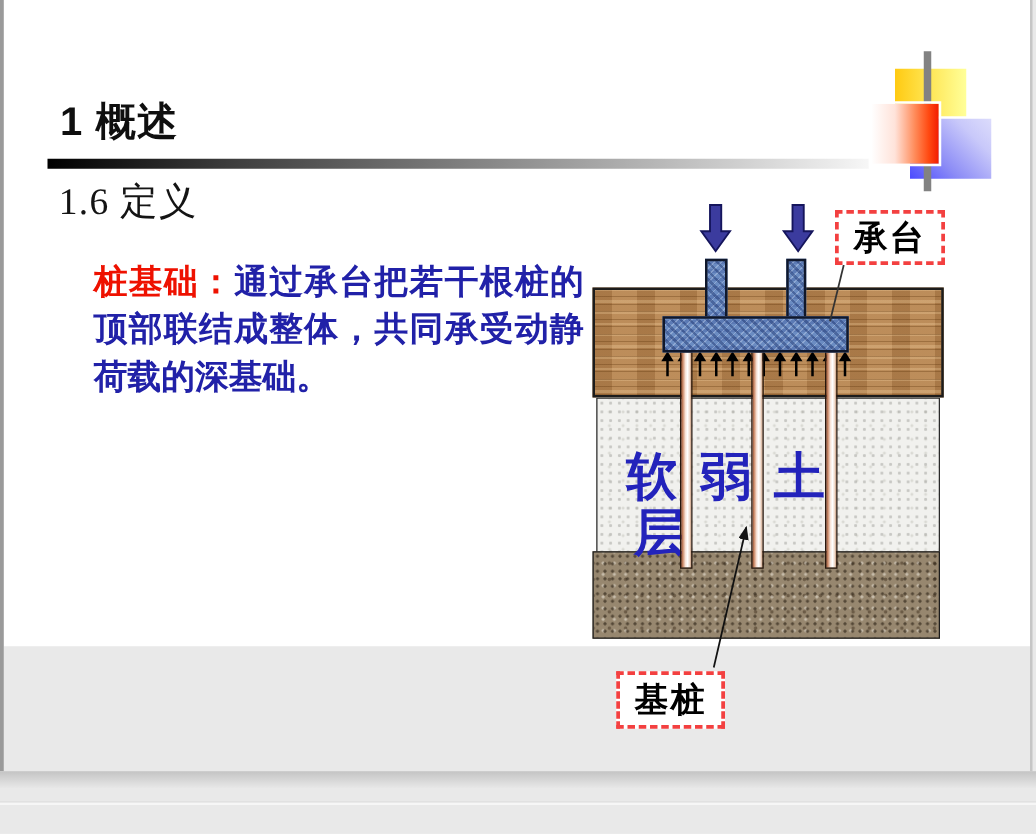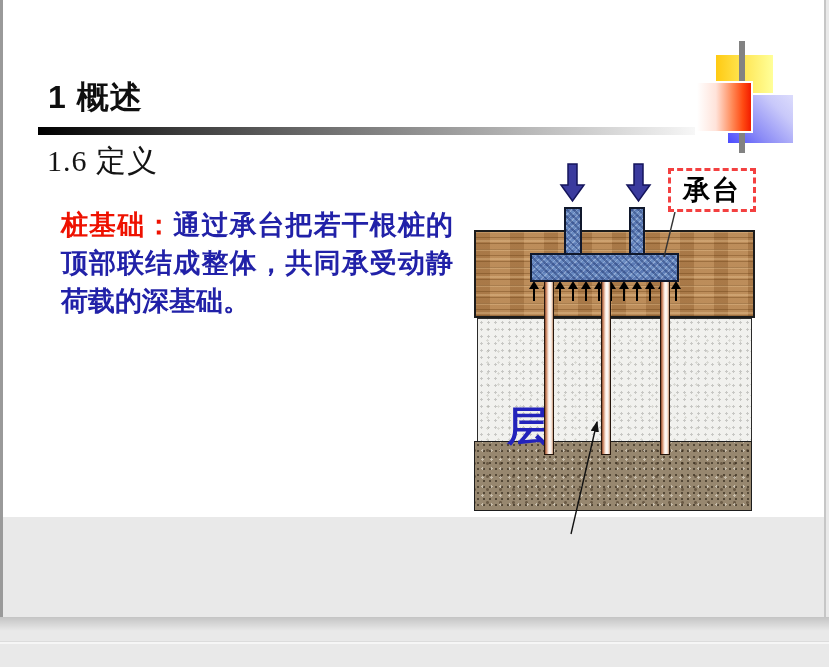--- a/index.html
+++ b/index.html
@@ -30,21 +30,21 @@
     position:absolute;left:44px;top:141px;
     font-family:"Liberation Serif", serif;
     font-size:30px;color:#141414;letter-spacing:1px;
   }
   .para{
     position:absolute;left:58px;width:392px;
     font-size:27px;line-height:38px;font-weight:bold;
     color:var(--body-blue);text-align:justify;
   }
   .para .term{color:var(--term-red);}
-  .para-1{top:206px;}
+  .para-1{top:206px;margin-left:14px;}
   .para-2{top:336px;}
   
   .deco{position:absolute;left:690px;top:38px;width:110px;height:120px;}
   .deco .sq{position:absolute;}
   .deco-yellow{left:23px;top:17px;width:57px;height:38px;z-index:1;
     background:linear-gradient(90deg,#ffca12 0%,#ffe24a 40%,#ffff99 100%);}
   .deco-blue{left:35px;top:57px;width:65px;height:48px;z-index:2;
     background:linear-gradient(45deg,#4a4aff 0%,#8c8cf6 35%,#c9c9fa 75%,#dcdcfc 100%);}
   .deco-bar{left:46px;top:3px;width:6px;height:112px;z-index:3;background:#828282;}
   .deco-red{left:2px;top:43px;width:54px;height:48px;z-index:4;
@@ -145,20 +145,21 @@
     <div class="sq deco-bar"></div>
     <div class="sq deco-red"></div>
   </div>
 
   <div class="diagram">
 
     <div class="layer layer-wood"></div>
     <div class="layer layer-soft"></div>
     <div class="layer layer-gravel"></div>
 
+    <div class="soil-text soil-line1">软弱土</div>
     <div class="soil-text soil-line2">层</div>
 
     <div class="uparrow-row">
       <span class="uparr"></span>
       <span class="uparr"></span>
       <span class="uparr"></span>
       <span class="uparr"></span>
       <span class="uparr"></span>
       <span class="uparr"></span>
       <span class="uparr"></span>
@@ -190,20 +191,23 @@
           <path d="M0,0 L8,3 L0,6 z" fill="#111"></path>
         </marker>
       </defs>
       <line x1="212" y1="62" x2="201" y2="107" stroke="#333" stroke-width="1.4"></line>
       <line x1="108" y1="384" x2="134" y2="272" stroke="#111" stroke-width="1.4" marker-end="url(#ah)"></line>
     </svg>
 
     <div class="callout callout-cap">
       <span>承台</span>
     </div>
+    <div class="callout callout-pile">
+      <span>基桩</span>
+    </div>
 
   </div>
 </div>
 
 <div class="left-edge"></div>
 <div class="right-strip"></div>
 <div class="bottom-area">
   <div class="bottom-line"></div>
 </div>
 

